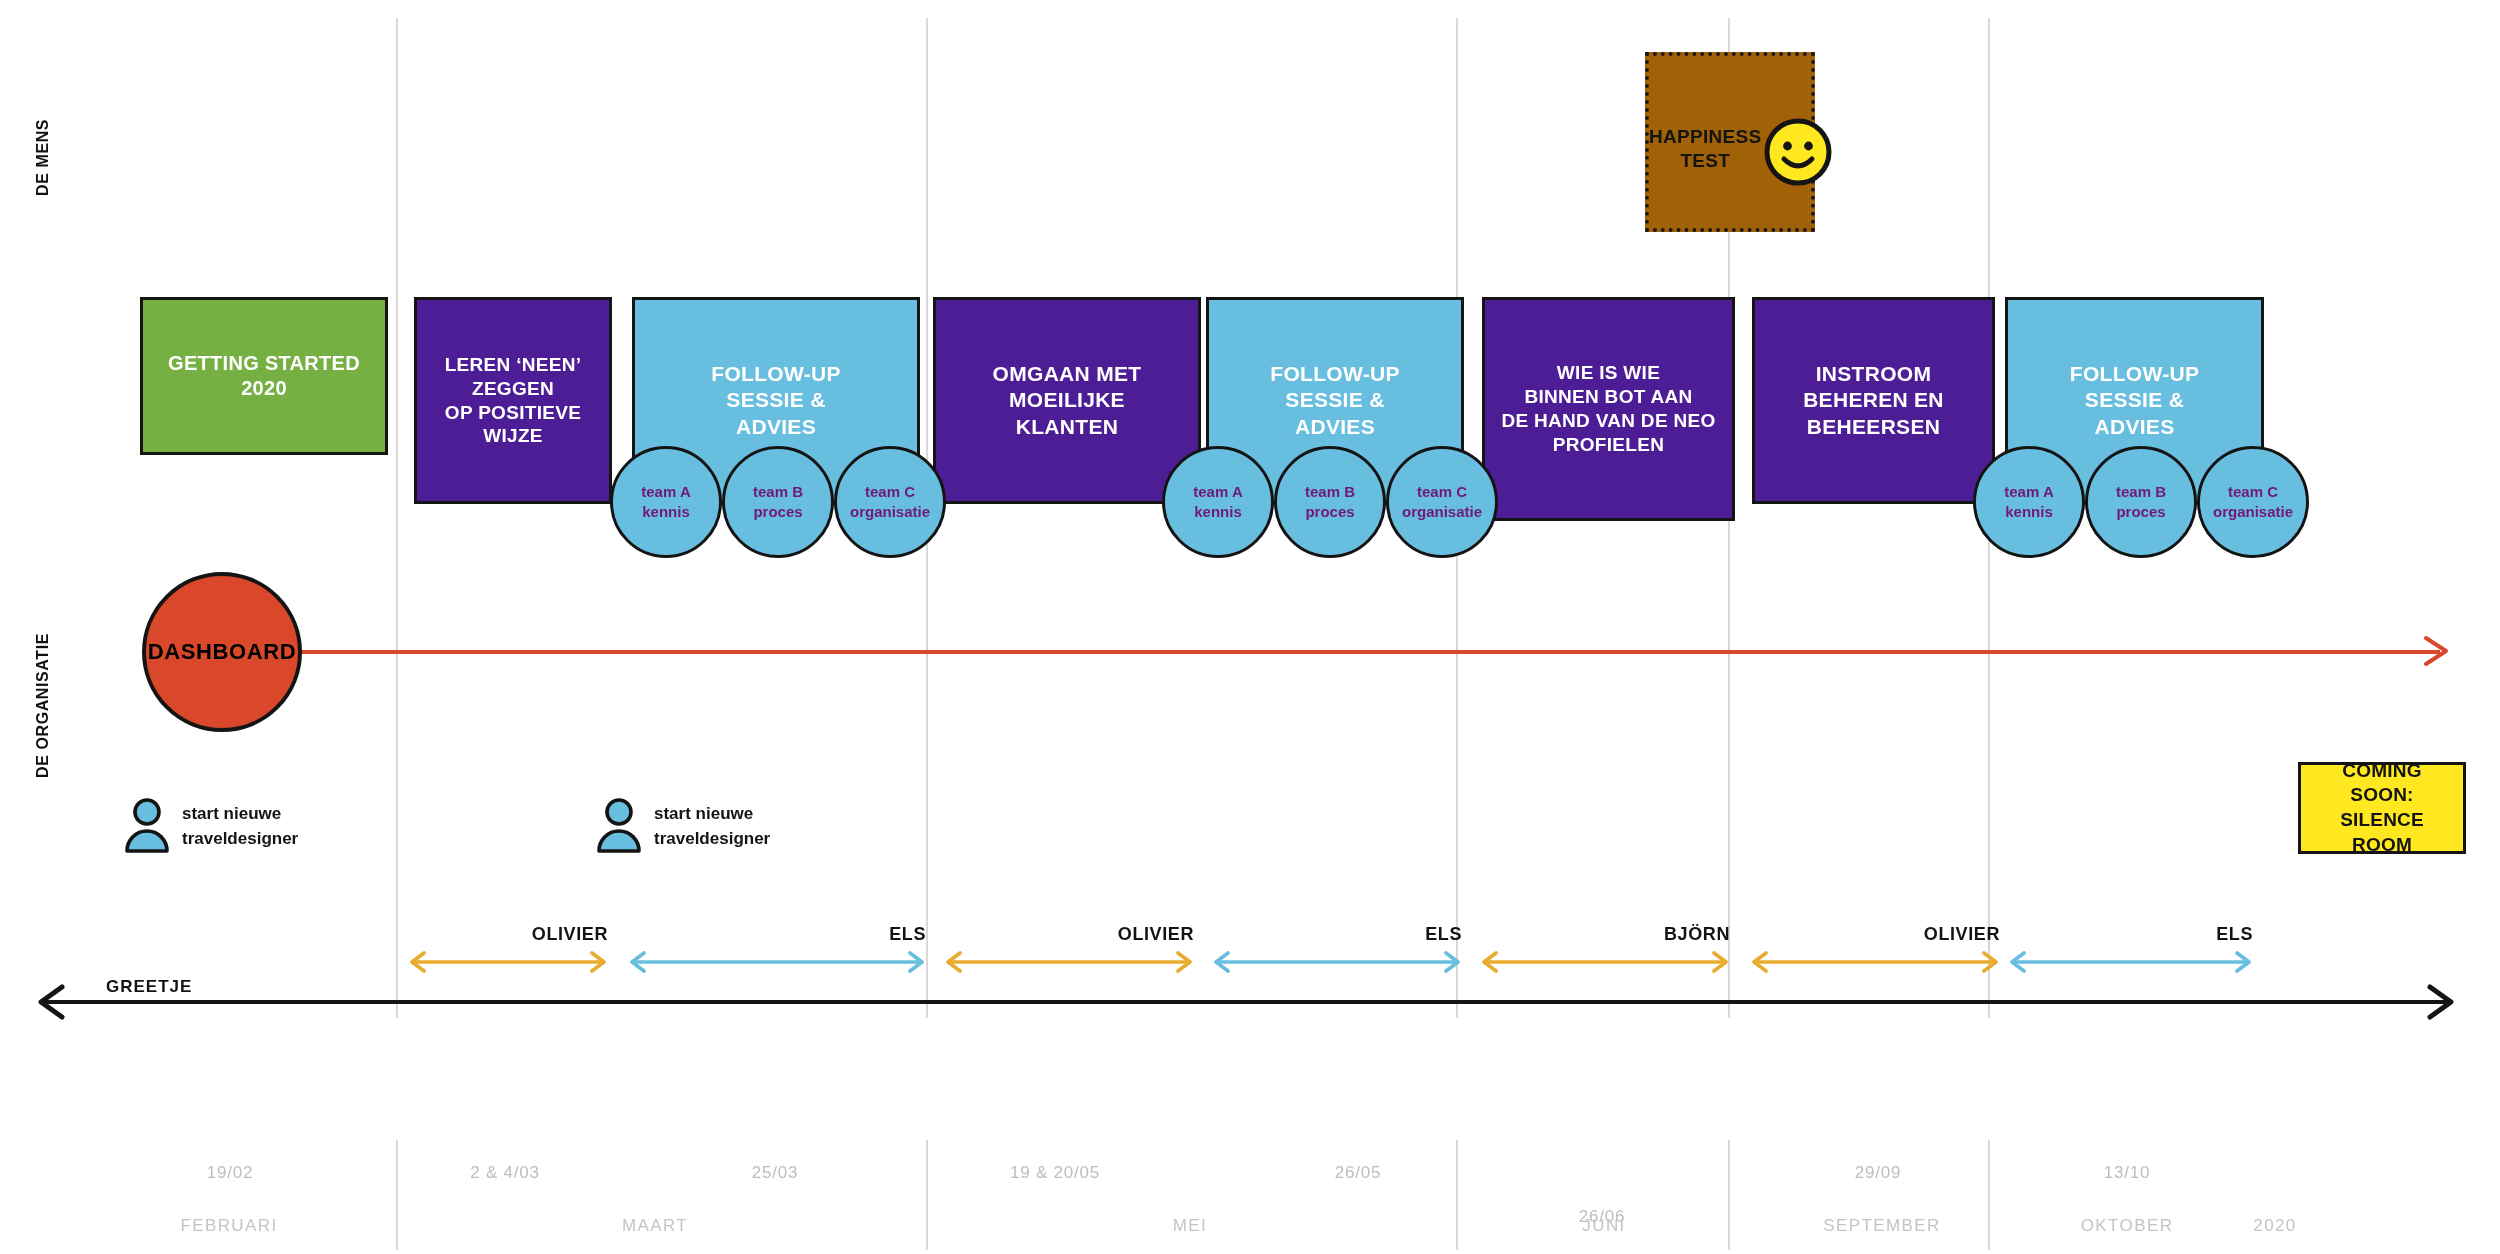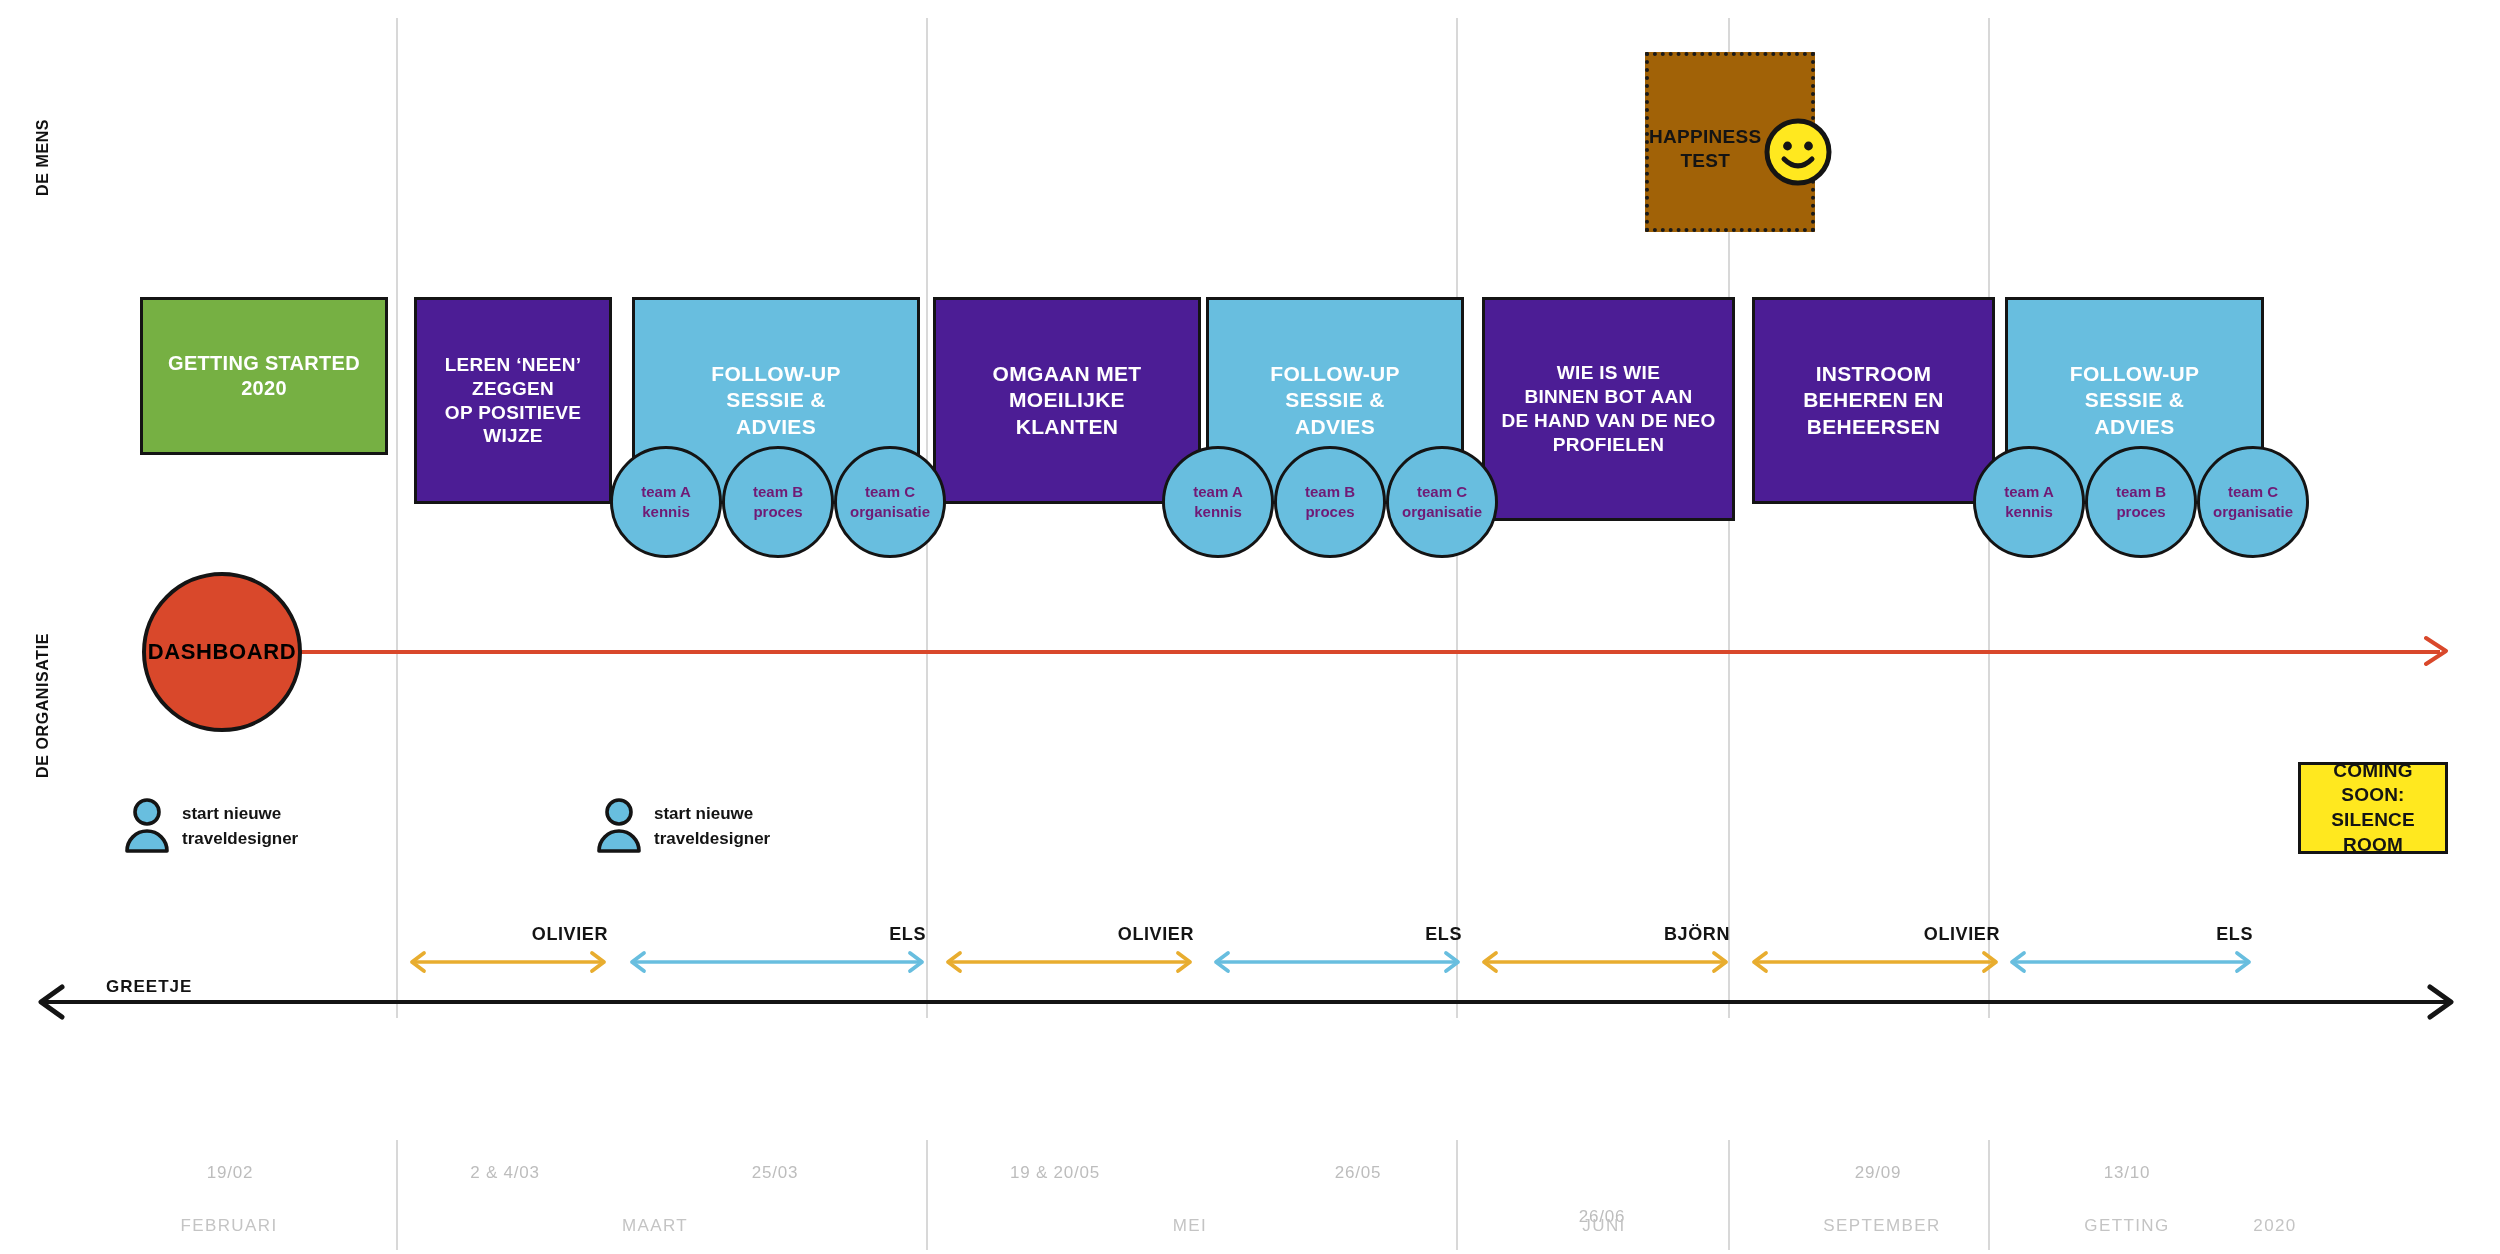--- a/index.html
+++ b/index.html
@@ -325,21 +325,21 @@
       <div class="legend" style="left: 596px; top: 797px;">
         <span><svg width="46" height="56" viewBox="0 0 46 56">
             <circle cx="23" cy="15" r="12" fill="#68bedf" stroke="#141414" stroke-width="3.6"></circle>
             <path d="M3 54 A20 20 0 0 1 43 54 Z" fill="#68bedf" stroke="#141414" stroke-width="3.6" stroke-linejoin="round"></path>
           </svg></span>
         <span class="ltext">start nieuwe
 traveldesigner</span>
       </div>
     </div>
 
-  <div class="comingsoon" style="left:2298px; top:762px; width:150px; height:92px;">
+  <div class="comingsoon" style="left:2298px; top:762px; width:168px; height:92px;">
     <span>COMING
 SOON:
 SILENCE
 ROOM</span>
   </div>
 
   <div id="owners">
       <div class="owner" style="left: 408px; top: 950px; width: 200px; height: 24px;"><div class="oname">OLIVIER</div><svg width="200" height="24" viewBox="0 0 200 24">
           <line x1="4" y1="12" x2="196" y2="12" stroke="#e8ad2f" stroke-width="3.4"></line>
           <path d="M16 3 L4 12 L16 21" stroke="#e8ad2f" stroke-width="3.8" fill="none" stroke-linecap="round" stroke-linejoin="round"></path>
@@ -395,17 +395,17 @@
       <div class="dlabel" style="left: 1602px; top: 1207px;">26/06</div>
       <div class="dlabel" style="left: 1878px; top: 1163px;">29/09</div>
       <div class="dlabel" style="left: 2127px; top: 1163px;">13/10</div>
     </div>
   <div id="months">
       <div class="mlabel" style="left: 229px; top: 1216px;">FEBRUARI</div>
       <div class="mlabel" style="left: 655px; top: 1216px;">MAART</div>
       <div class="mlabel" style="left: 1190px; top: 1216px;">MEI</div>
       <div class="mlabel" style="left: 1604px; top: 1216px;">JUNI</div>
       <div class="mlabel" style="left: 1882px; top: 1216px;">SEPTEMBER</div>
-      <div class="mlabel" style="left: 2127px; top: 1216px;">GETTING</div>
+      <div class="mlabel" style="left: 2127px; top: 1216px;">OKTOBER</div>
       <div class="mlabel" style="left: 2275px; top: 1216px;">2020</div>
     </div>
 
 </div>
 
 </body></html>

